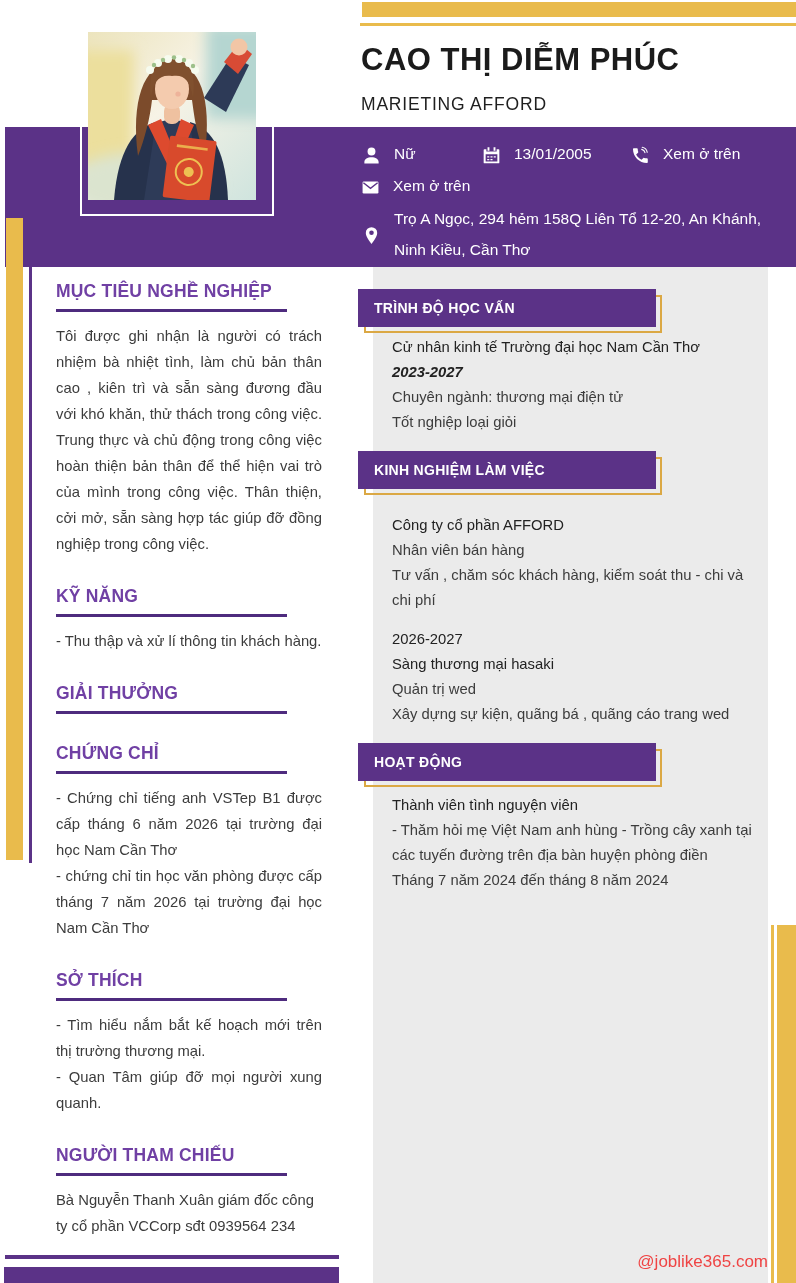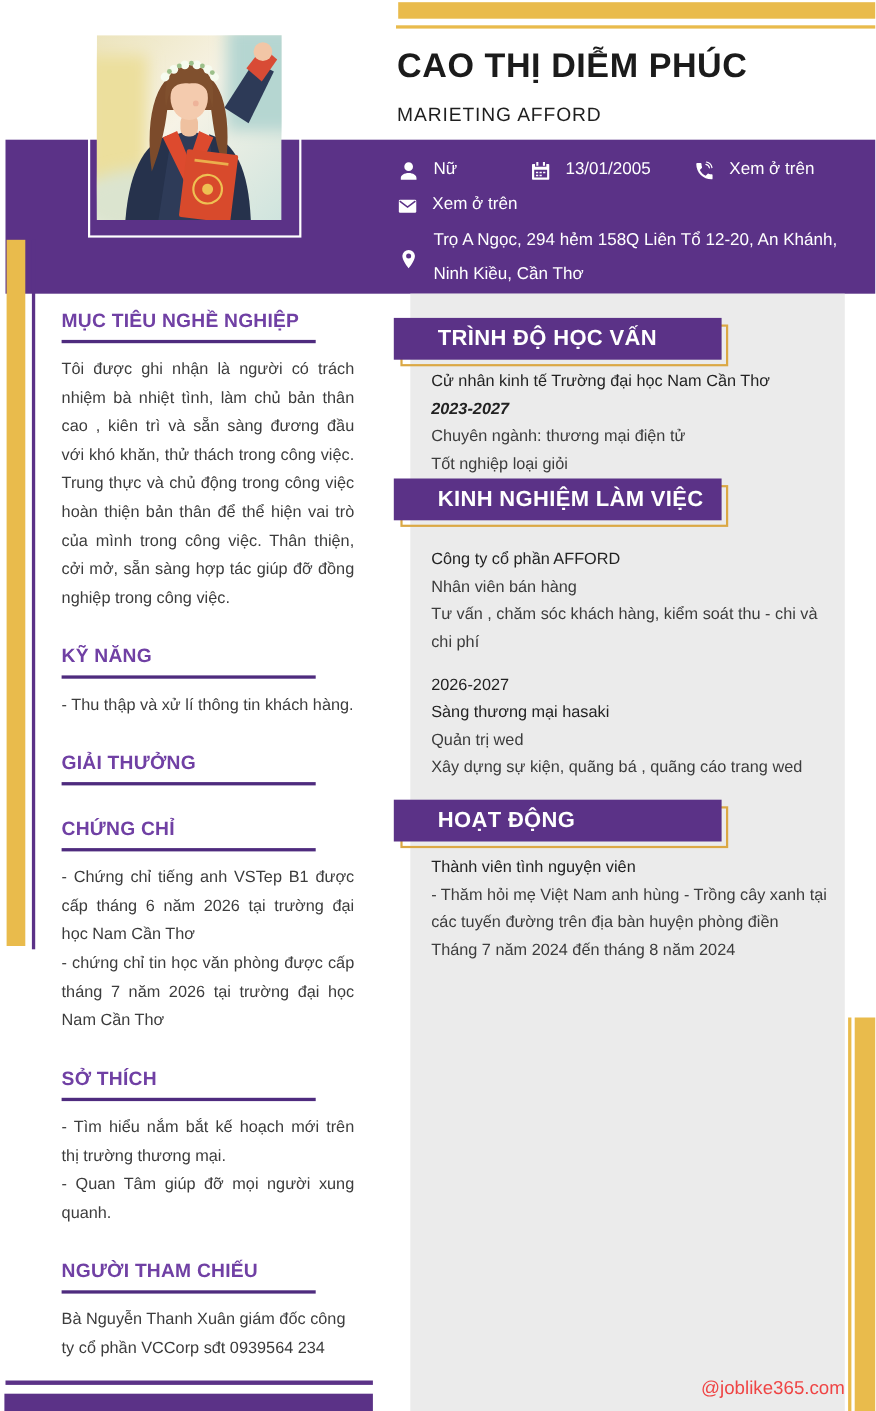--- a/index.html
+++ b/index.html
@@ -47,23 +47,23 @@
   .lsec h2{font-size:17.5px;font-weight:700;color:#7040A4;letter-spacing:.2px}
   .rule{width:231px;height:3px;background:#4E2B7E;margin:7px 0 11px}
   .lsec .body{font-size:14.8px;line-height:26px;color:#3c3c3c}
   .just{text-align:justify}
 
   
   .right-col{position:absolute;left:373px;top:267px;width:395px;bottom:0;background:#EBEBEB}
   .sec-header{position:relative;height:38px;width:298px;margin-left:-15px}
   .sec-header .ghost{position:absolute;left:6px;top:6px;width:298px;height:38px;border:2px solid #DBA844;background:transparent}
   .sec-header .bar{position:absolute;left:0;top:0;width:298px;height:38px;background:#5B3287;color:#fff;
-    display:flex;align-items:center;padding-left:40px;font-size:20px;font-weight:700;letter-spacing:.3px}
+    display:flex;align-items:center;padding-left:16px;font-size:14px;font-weight:700;letter-spacing:.3px}
   #h-edu{margin-top:22px}
-  #h-exp{margin-top:0}
+  #h-exp{margin-top:16px}
   #h-act{margin-top:16px}
   .sec-body{padding:0 14px 0 19px;font-size:14.8px;line-height:25px;color:#3c3c3c}
   .edu{margin-top:8px}
   .exp{margin-top:24px}
   .act{margin-top:12px}
   .b{font-weight:400;color:#222}
   .bi{font-weight:700;font-style:italic;color:#222}
   .job + .job{margin-top:14px}
 
   

